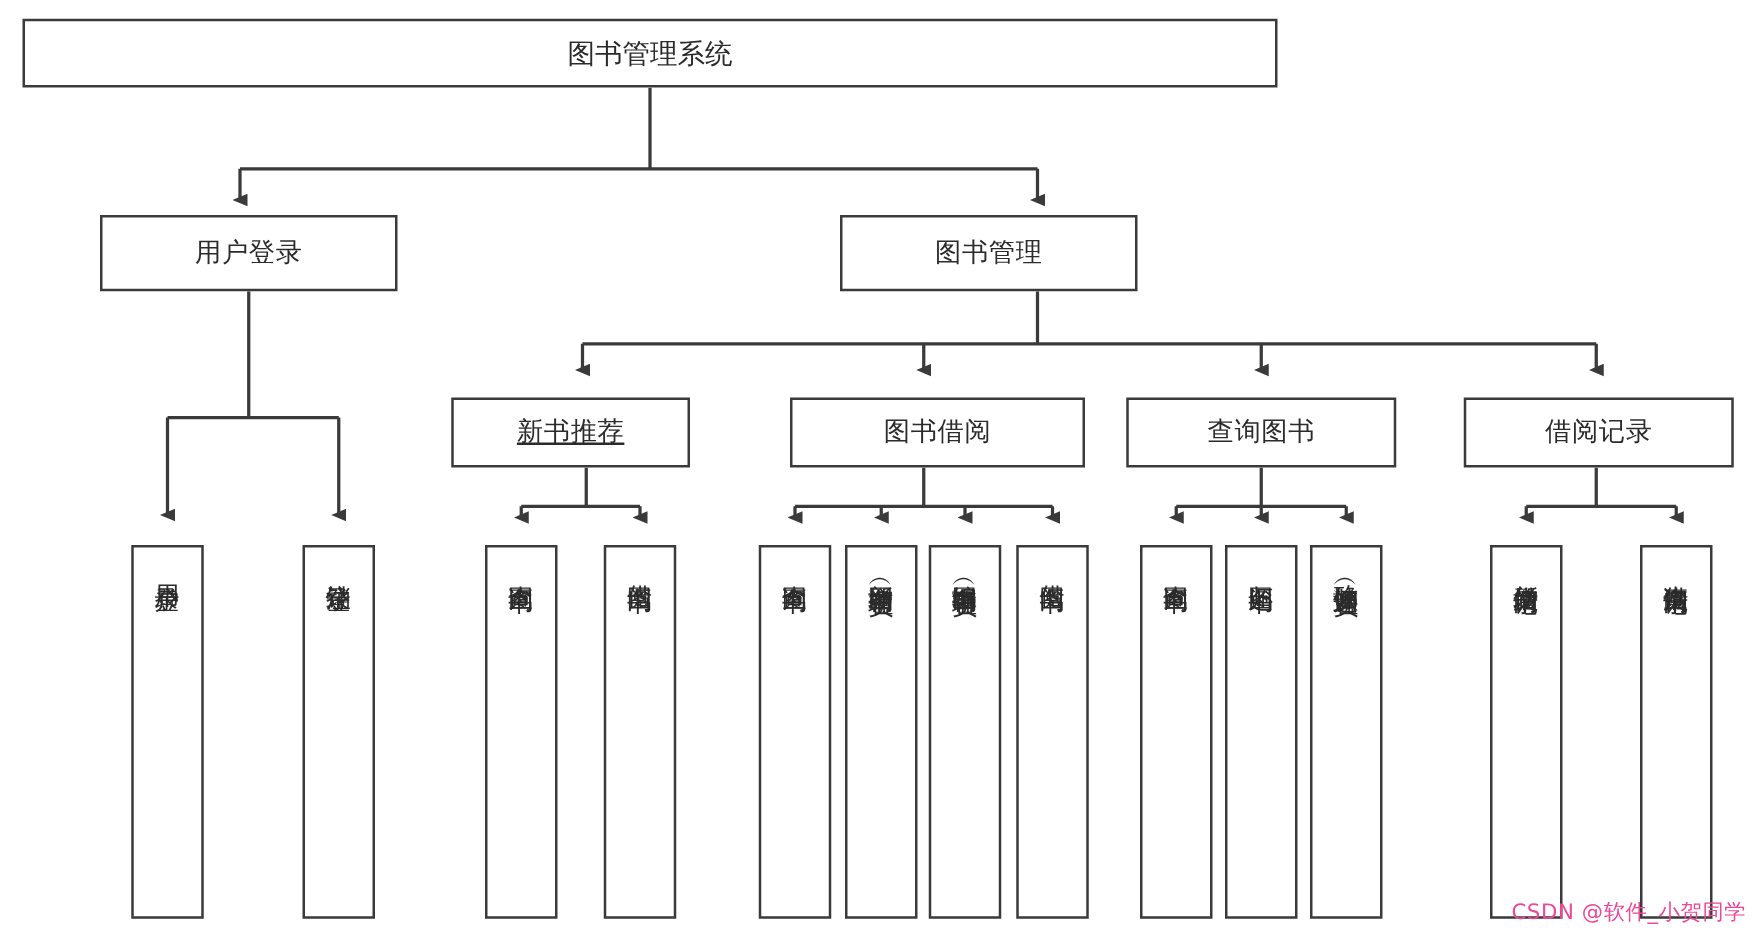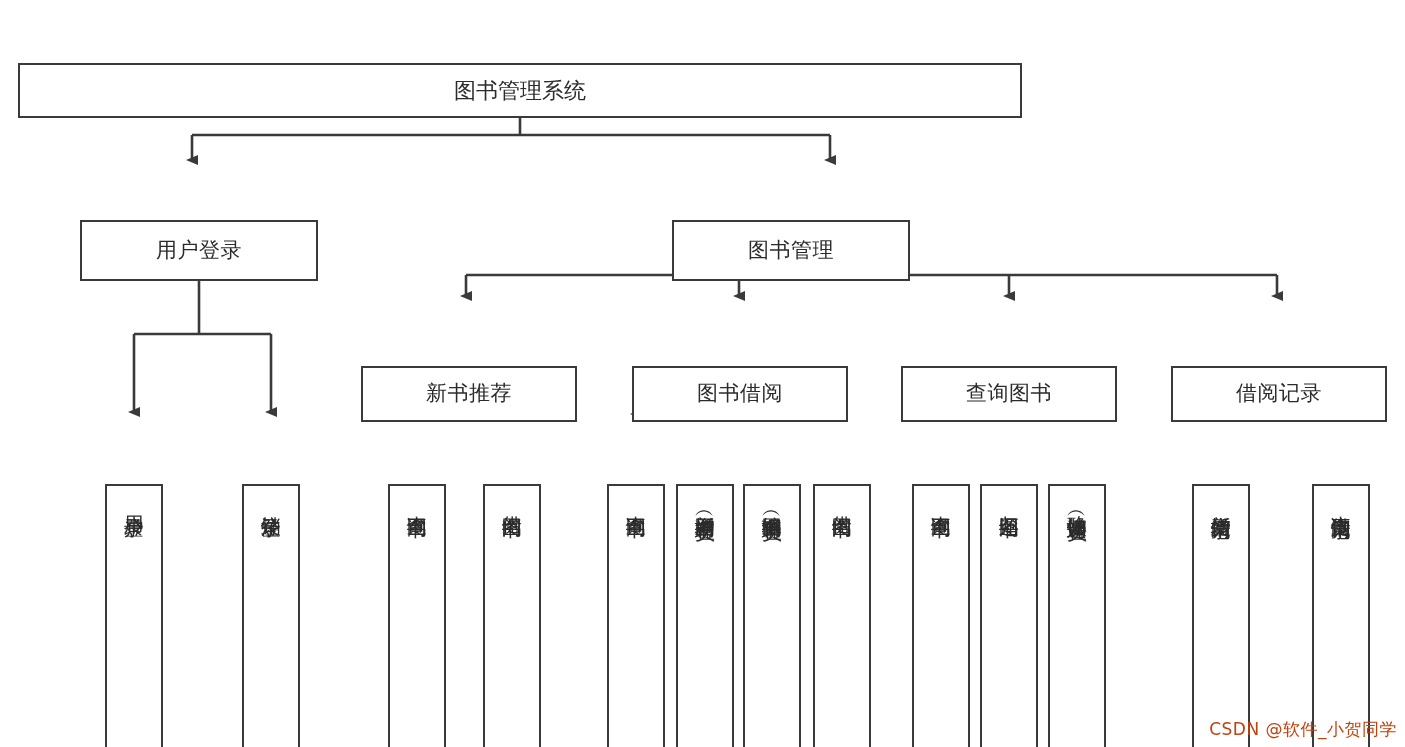--- a/index.html
+++ b/index.html
@@ -27,21 +27,20 @@
   }
   .node {
     position: absolute;
     box-sizing: border-box;
     background: #ffffff;
     border: 2px solid #3a3a3a;
     display: flex;
     align-items: center;
     justify-content: center;
     color: #2b2b2b;
-    margin-top: 48px;
   }
   .node.h {
     font-size: 21px;
     letter-spacing: 0.5px;
     line-height: 1.2;
   }
   .node.root {
     font-size: 22px;
   }
   .node.v {
@@ -56,21 +55,21 @@
     line-height: 1.32;
     letter-spacing: 1px;
     white-space: nowrap;
     color: #2b2b2b;
   }
   #watermark {
     position: absolute;
     right: 8px;
     bottom: 6px;
     font-size: 17px;
-    color: #c2410c;
+    color: #ec4899;
     letter-spacing: 0.5px;
     white-space: nowrap;
   }
 </style>
 </head>
 <body>
 
 <div id="canvas">
 
   <svg id="wires" viewBox="0 0 1405 747">
@@ -128,25 +127,25 @@
   </div>
 
   <div class="node h" style="left:80px; top:172px; width:238px; height:61px;">
     <span>用户登录</span>
   </div>
 
   <div class="node h" style="left:672px; top:172px; width:238px; height:61px;">
     <span>图书管理</span>
   </div>
 
-  <div class="node h" style="left:361px; top:318px; width:216px; height:56px;">
+  <div class="node h" style="left:361px; top:318px; width:191px; height:56px;text-decoration:underline;">
     <span>新书推荐</span>
   </div>
 
-  <div class="node h" style="left:632px; top:318px; width:216px; height:56px;text-align:right;">
+  <div class="node h" style="left:632px; top:318px; width:236px; height:56px;text-align:right;">
     <span>图书借阅</span>
   </div>
 
   <div class="node h" style="left:901px; top:318px; width:216px; height:56px;">
     <span>查询图书</span>
   </div>
 
   <div class="node h" style="left:1171px; top:318px; width:216px; height:56px;">
     <span>借阅记录</span>
   </div>

